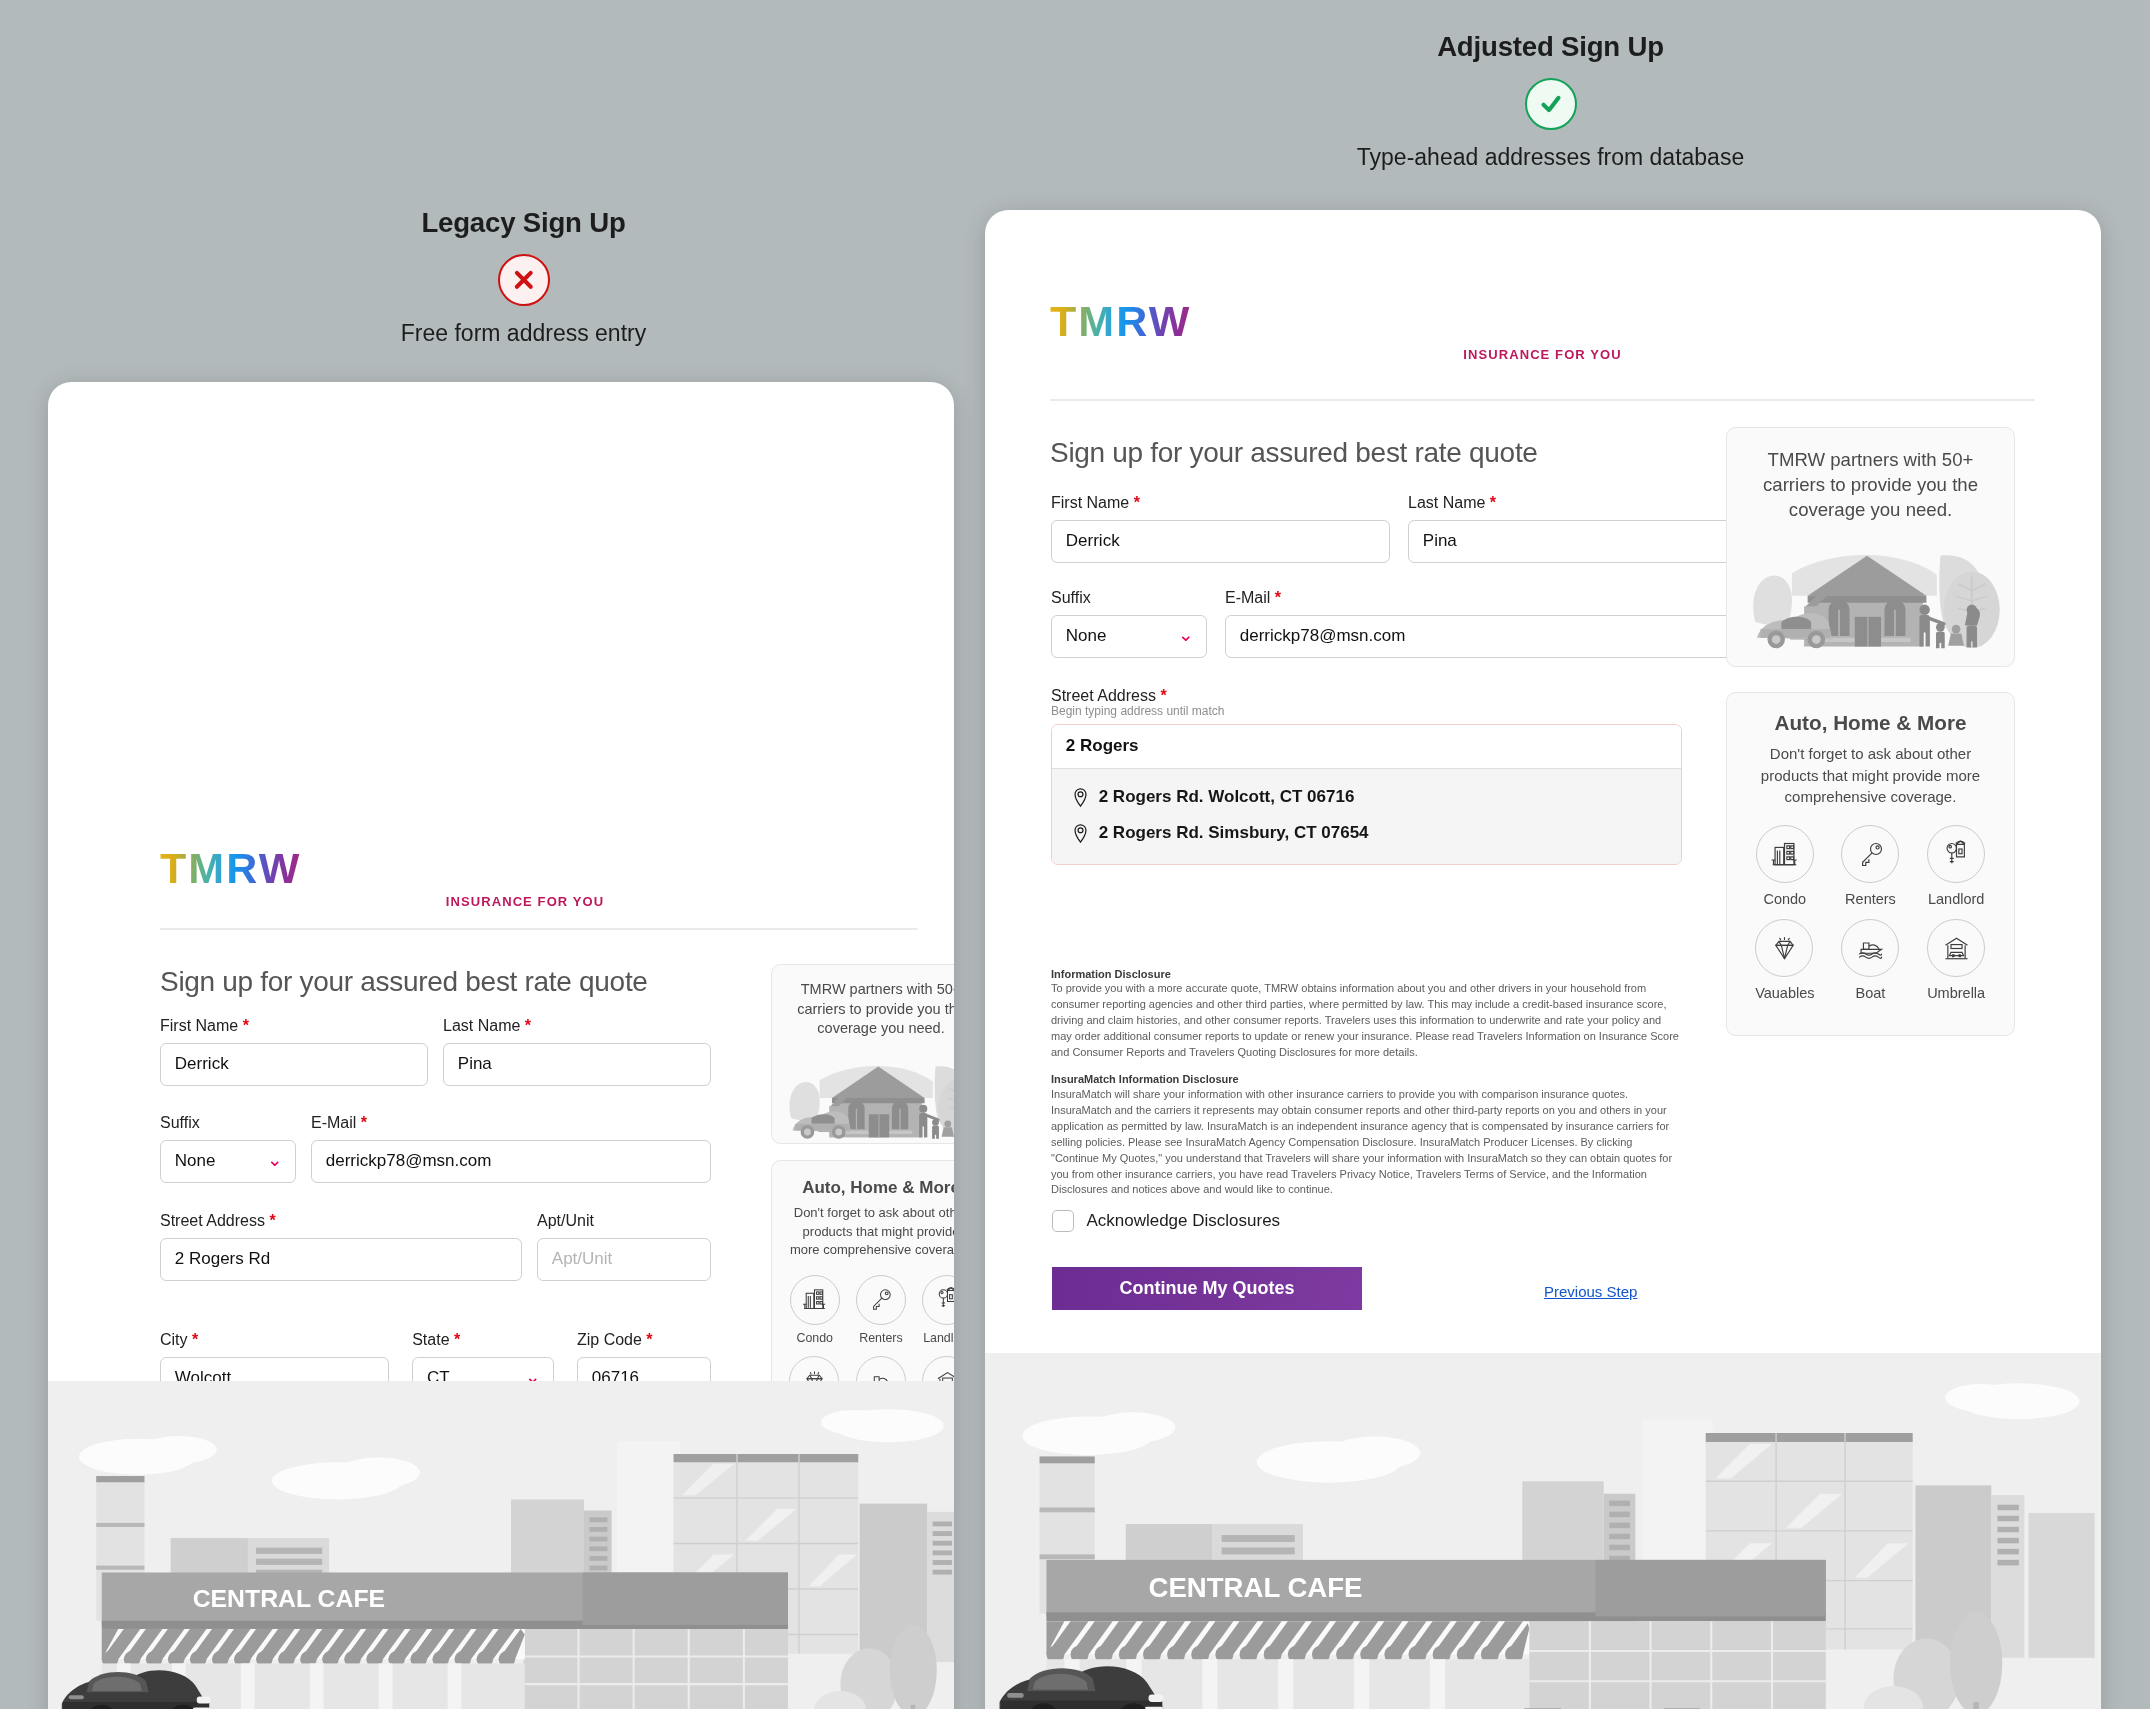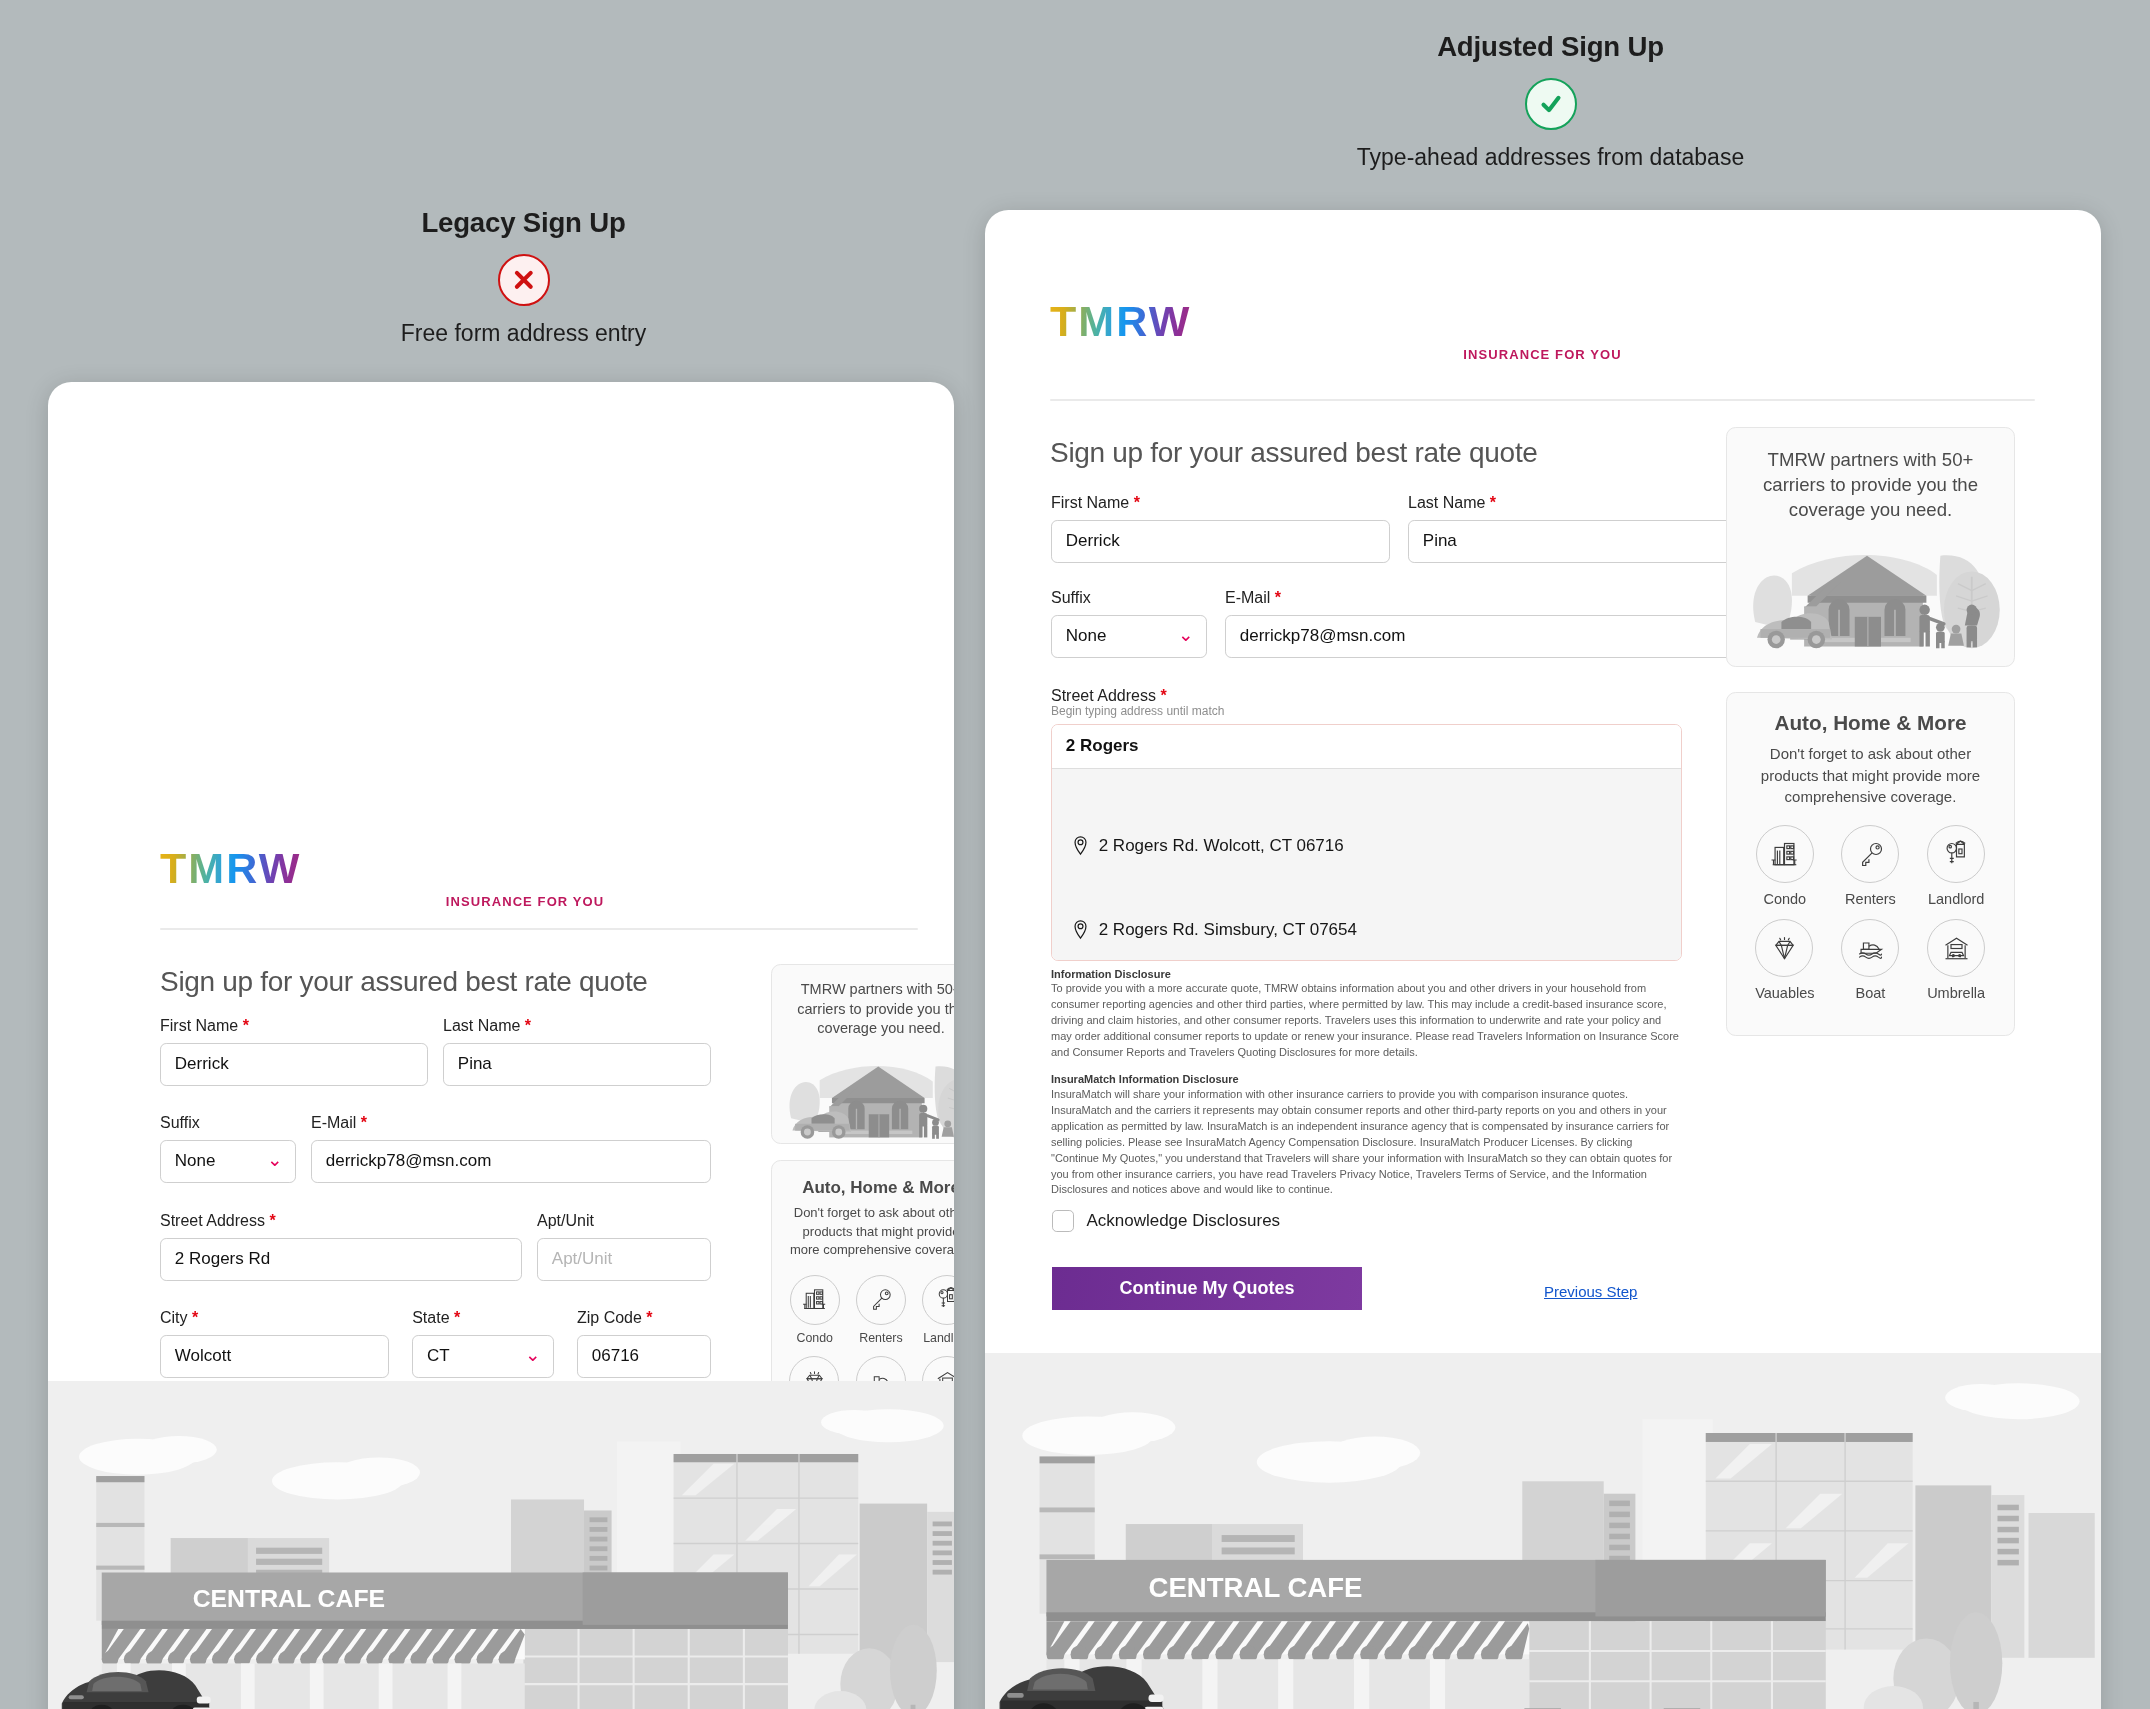--- a/index.html
+++ b/index.html
@@ -73,23 +73,23 @@
   }
 
   
   .typeahead { border: 1px solid #f0cfcb; border-radius: 6.9px; overflow: hidden; }
   .ta-input {
     height: 43px; display: flex; align-items: center;
     padding: 0 13.8px; font-size: 17px; color: #111; background: #fff; font-weight: bold;
   }
   .ta-list { background: #f5f5f5; border-top: 1px solid #dedede; padding: 11px 0 12.4px 0; }
   .ta-item {
-    display: flex; align-items: center; gap: 11px;
+    display: flex; align-items: flex-start; gap: 11px;
     padding: 7.6px 0 7.6px 20.7px; font-size: 17px;
-    font-weight: normal; color: #161616; margin-top: 48px;
+    font-weight: bold; color: #161616;
   }
   .pin { width: 15px; height: 20.7px; flex: none; }
 
   
   .disc-h { font-size: 11px; color: #3a3a3a; font-weight: bold; margin-bottom: 1.4px; }
   .disc-p { font-size: 11px; color: #5c5c5c; line-height: 1.45; }
   .disc-gap { height: 12.4px; }
 
   
   .ack { display: flex; align-items: center; gap: 12.4px; }
@@ -211,21 +211,21 @@
             <span class="req">*</span>
           </div>
           <div class="inp">2 Rogers Rd</div>
         </div>
         <div style="width:174px;">
           <div class="fld-label">Apt/Unit</div>
           <div class="inp ph">Apt/Unit</div>
         </div>
       </div>
 
-      <div style="position:absolute; left:112px; top:927px; width:551px; display:flex; gap:23px;">
+      <div style="position:absolute; left:112px; top:949px; width:551px; display:flex; gap:23px;">
         <div style="width:236px;">
           <div class="fld-label">
             <span>City</span>
             <span class="req">*</span>
           </div>
           <div class="inp">Wolcott</div>
         </div>
         <div style="width:146px;">
           <div class="fld-label">
             <span>State</span>

